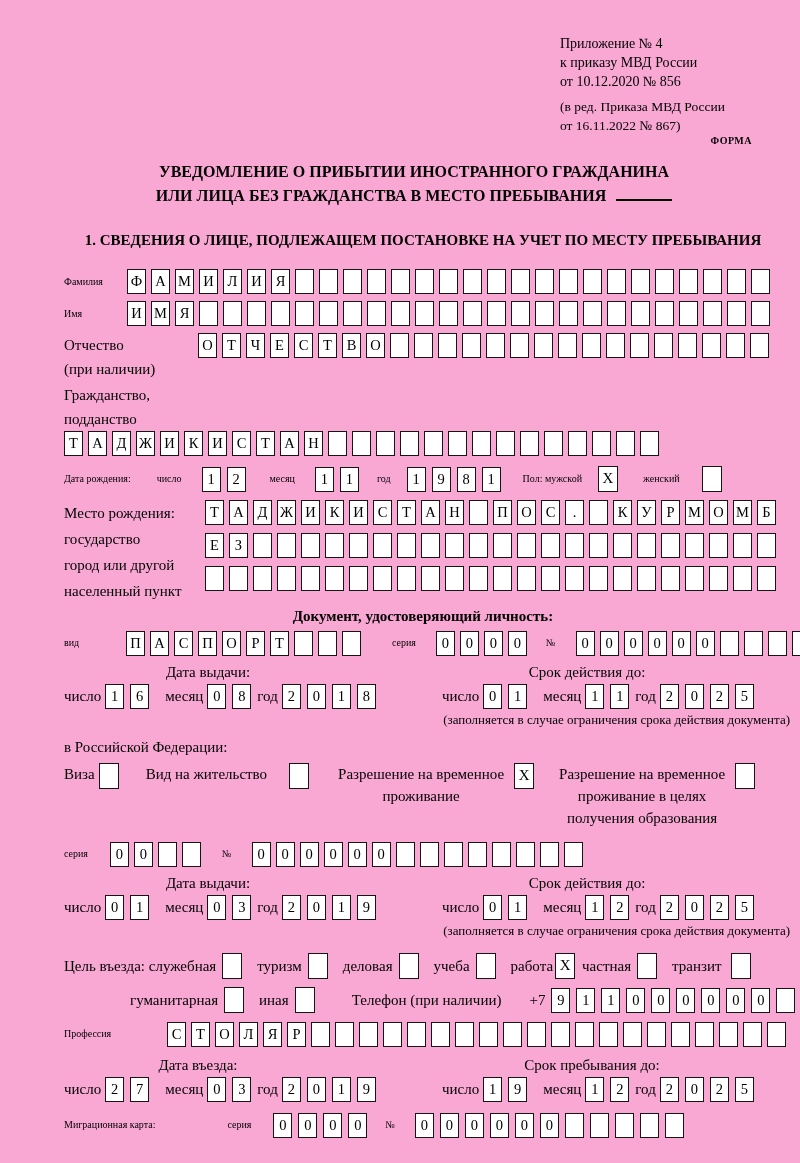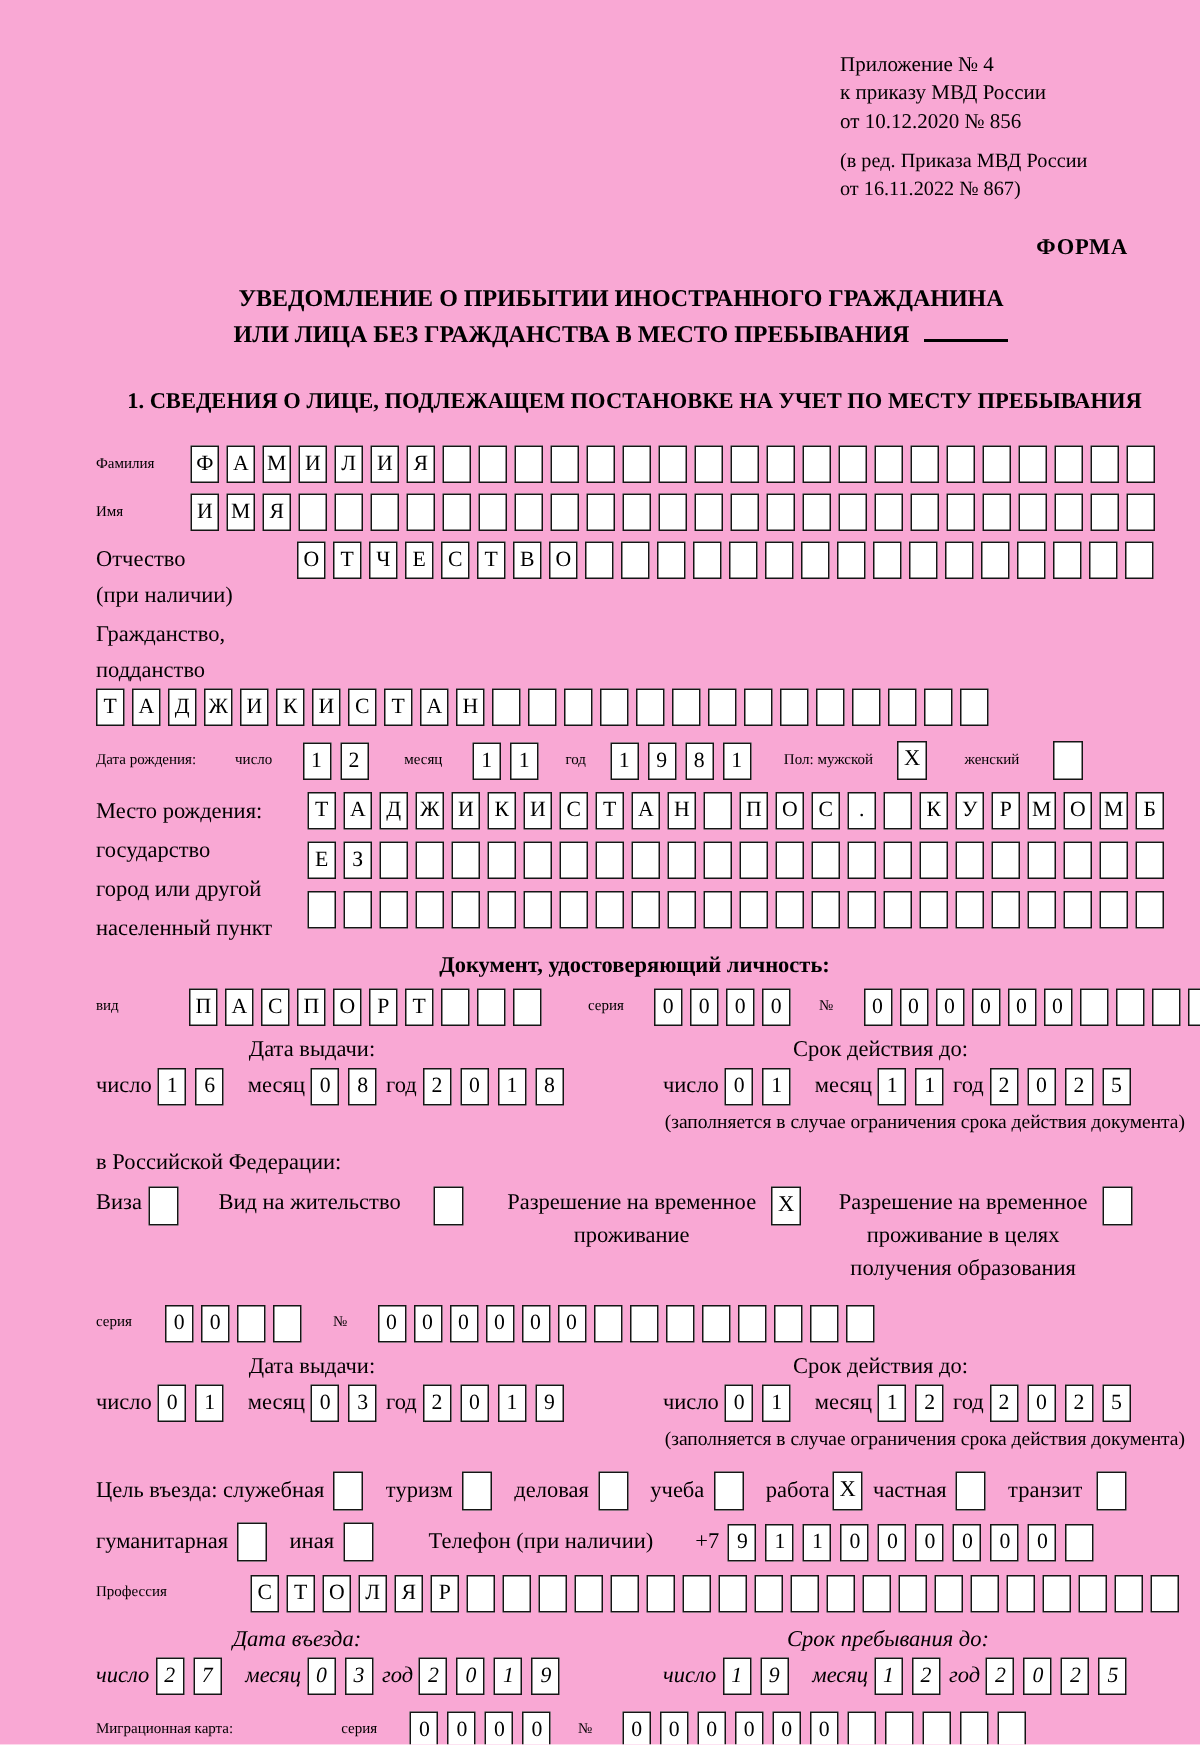--- a/index.html
+++ b/index.html
@@ -3,21 +3,21 @@
 <meta charset="utf-8">
 <style>
   html,body{margin:0;padding:0;background:#fff;}
   .page{
     position:relative;width:800px;height:1163px;box-sizing:border-box;
     background:#f9a8d4;color:#000;font-family:"Liberation Serif","DejaVu Serif",serif;
     padding:34px 8px 10px 64px;overflow:hidden;
   }
   .hdr-note{margin-left:496px;font-size:14px;line-height:19px;}
   .hdr-note .amend{margin-top:6px;font-size:13.5px;line-height:19px;}
-  .forma{margin-top:22px;text-align:right;padding-right:40px;font-weight:bold;font-size:15px;letter-spacing:.5px;}
+  .forma{text-align:right;padding-right:40px;font-weight:bold;font-size:10px;letter-spacing:.5px;}
   .title{margin-top:14px;margin-left:-28px;text-align:center;font-weight:bold;font-size:16px;line-height:24px;}
   .blank-line{display:inline-block;width:56px;border-bottom:2px solid #000;height:14px;margin-left:10px;}
   .sect-head{margin-top:24px;margin-left:-10px;text-align:center;font-weight:bold;font-size:15px;}
 
   .row{display:flex;align-items:flex-start;margin-top:6px;}
   .lbl{font-size:10px;line-height:26px;flex:0 0 auto;}
   .lbl2{font-size:15px;line-height:24px;flex:0 0 auto;}
   .boxes{display:flex;flex:0 0 auto;}
   .bx{
     box-sizing:border-box;width:19px;height:25px;border:1.6px solid #151515;
@@ -552,21 +552,21 @@
     <span class="w">частная</span>
     <span class="boxes cbwrap">
         <div class="bx cbx"></div>
       </span>
     <span class="w">транзит</span>
     <span class="boxes" style="margin-left:10px;">
         <div class="bx cbx"></div>
       </span>
   </div>
 
-  <div class="purpose-line" style="margin-top:8px;">
+  <div class="purpose-line" style="margin-top:8px;margin-left:66px;">
     <span class="w">гуманитарная</span>
     <span class="boxes cbwrap">
         <div class="bx cbx"></div>
       </span>
     <span class="w">иная</span>
     <span class="boxes cbwrap">
         <div class="bx cbx"></div>
       </span>
     <span class="w" style="margin-left:22px;">Телефон (при наличии)</span>
     <span class="w" style="margin-left:28px;margin-right:6px;">+7</span>
@@ -609,21 +609,21 @@
         <div class="bx"></div>
         <div class="bx"></div>
         <div class="bx"></div>
         <div class="bx"></div>
         <div class="bx"></div>
         <div class="bx"></div>
         <div class="bx"></div>
       </span>
   </div>
 
-  <div class="dategrp" style="margin-top:10px;font-style:italic;">
+  <div class="dategrp" style="margin-top:10px;">
     <div class="dg-col dg-left">
       <div class="dg-head" style="margin-left:-110px;">Дата въезда:</div>
       <div class="dg-row">
         <span class="w">число</span>
         <span class="boxes gap6">
             <div class="bx">2</div>
             <div class="bx">7</div>
           </span>
         <span class="w mid">месяц</span>
         <span class="boxes gap6">

